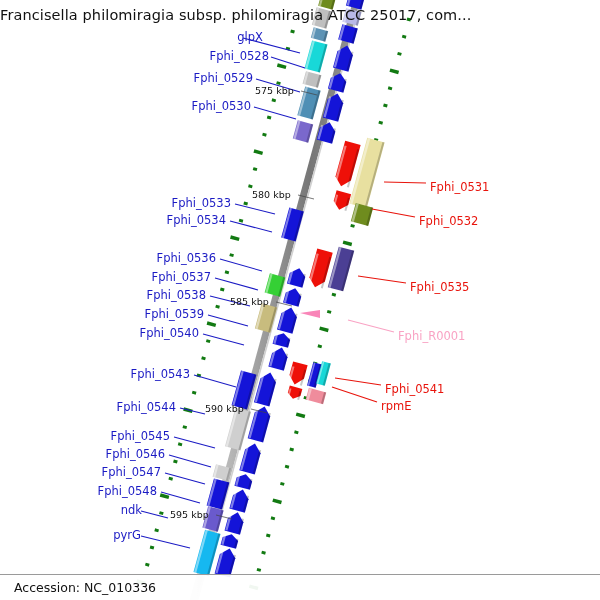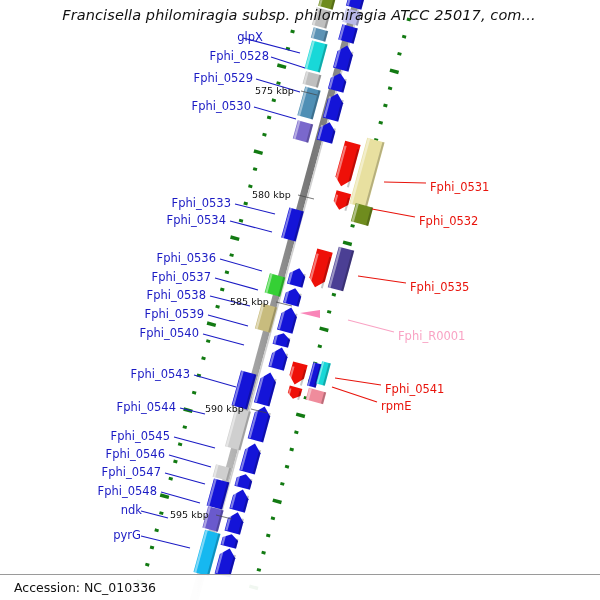--- a/index.html
+++ b/index.html
@@ -6,22 +6,22 @@
   html,body{margin:0;padding:0;}
   body{
     width:600px;height:600px;overflow:hidden;background:#ffffff;
     font-family:"DejaVu Sans","Liberation Sans",sans-serif;
     position:relative;
   }
   #stage{position:absolute;left:0;top:0;width:600px;height:600px;}
 
   
   .title{
-    position:absolute;left:0;top:7px;width:598px;text-align:center;
-    font-style:italic;font-size:14.5px;color:#111;letter-spacing:.1px;
+    position:absolute;left:0;top:7px;width:598px;
+    font-size:14.5px;color:#111;letter-spacing:.1px;
     white-space:nowrap;z-index:40;
   }
 
   
   .footbar{
     position:absolute;left:0;bottom:0;width:488px;height:26px;z-index:60;
     background:rgba(255,255,255,.94);
   }
   .footline{
     position:absolute;left:0;top:0;width:600px;height:1px;background:#9a9a9a;

